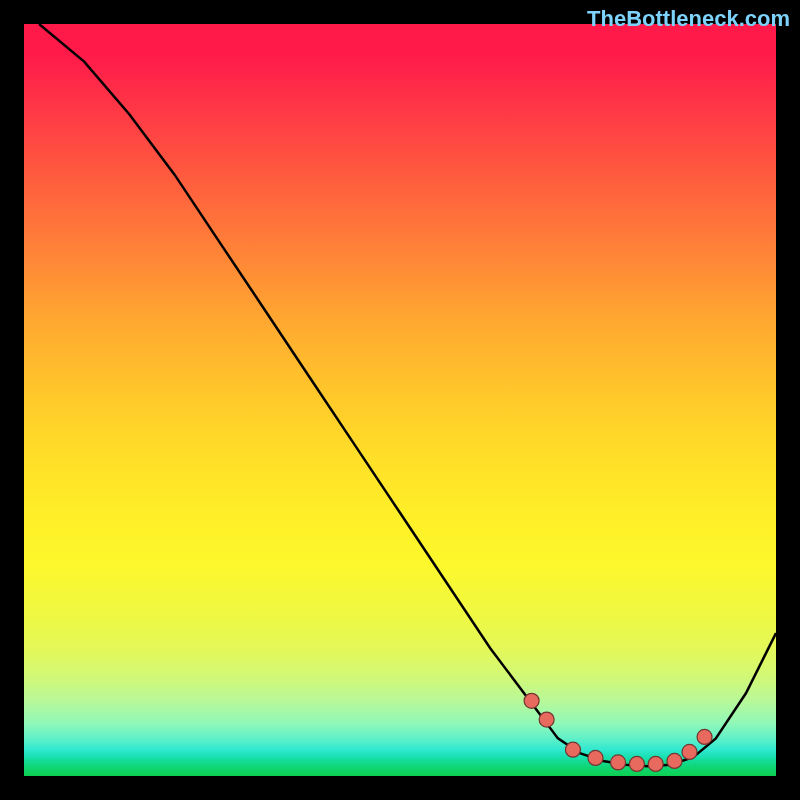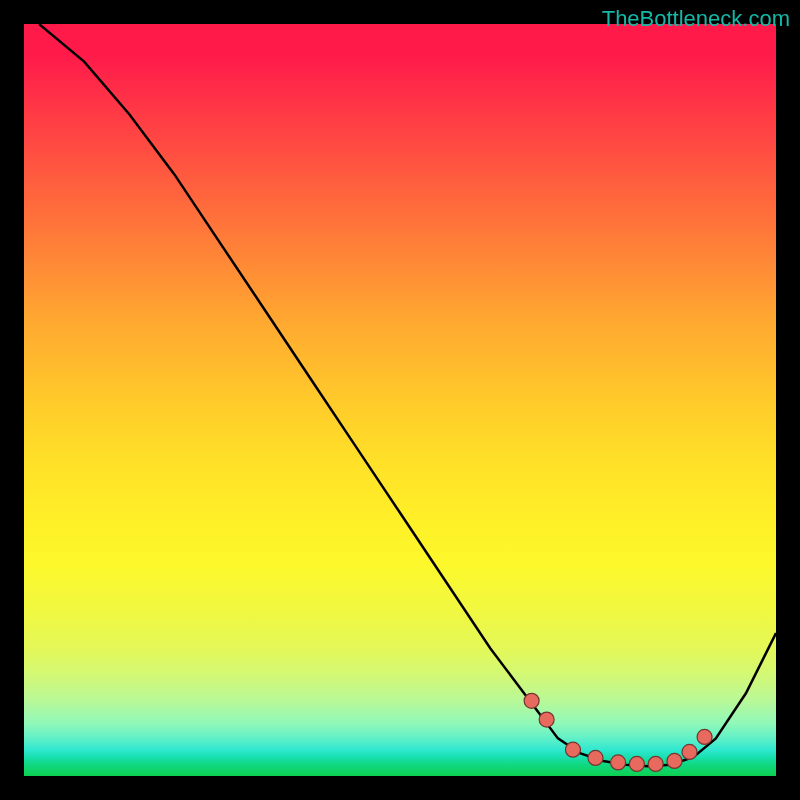--- a/index.html
+++ b/index.html
@@ -7,23 +7,23 @@
     width: 800px;
     height: 800px;
     background: #000;
     position: relative;
     font-family: Arial, sans-serif;
   }
   .watermark {
     position: absolute;
     top: 6px;
     right: 10px;
-    color: #14b8a6;
+    color: #7dd3fc;
     font-size: 22px;
-    font-weight: 400;
+    font-weight: 700;
     z-index: 10;
   }
   .plot-area {
     position: absolute;
     left: 24px;
     top: 24px;
     width: 752px;
     height: 752px;
     overflow: hidden;
   }

